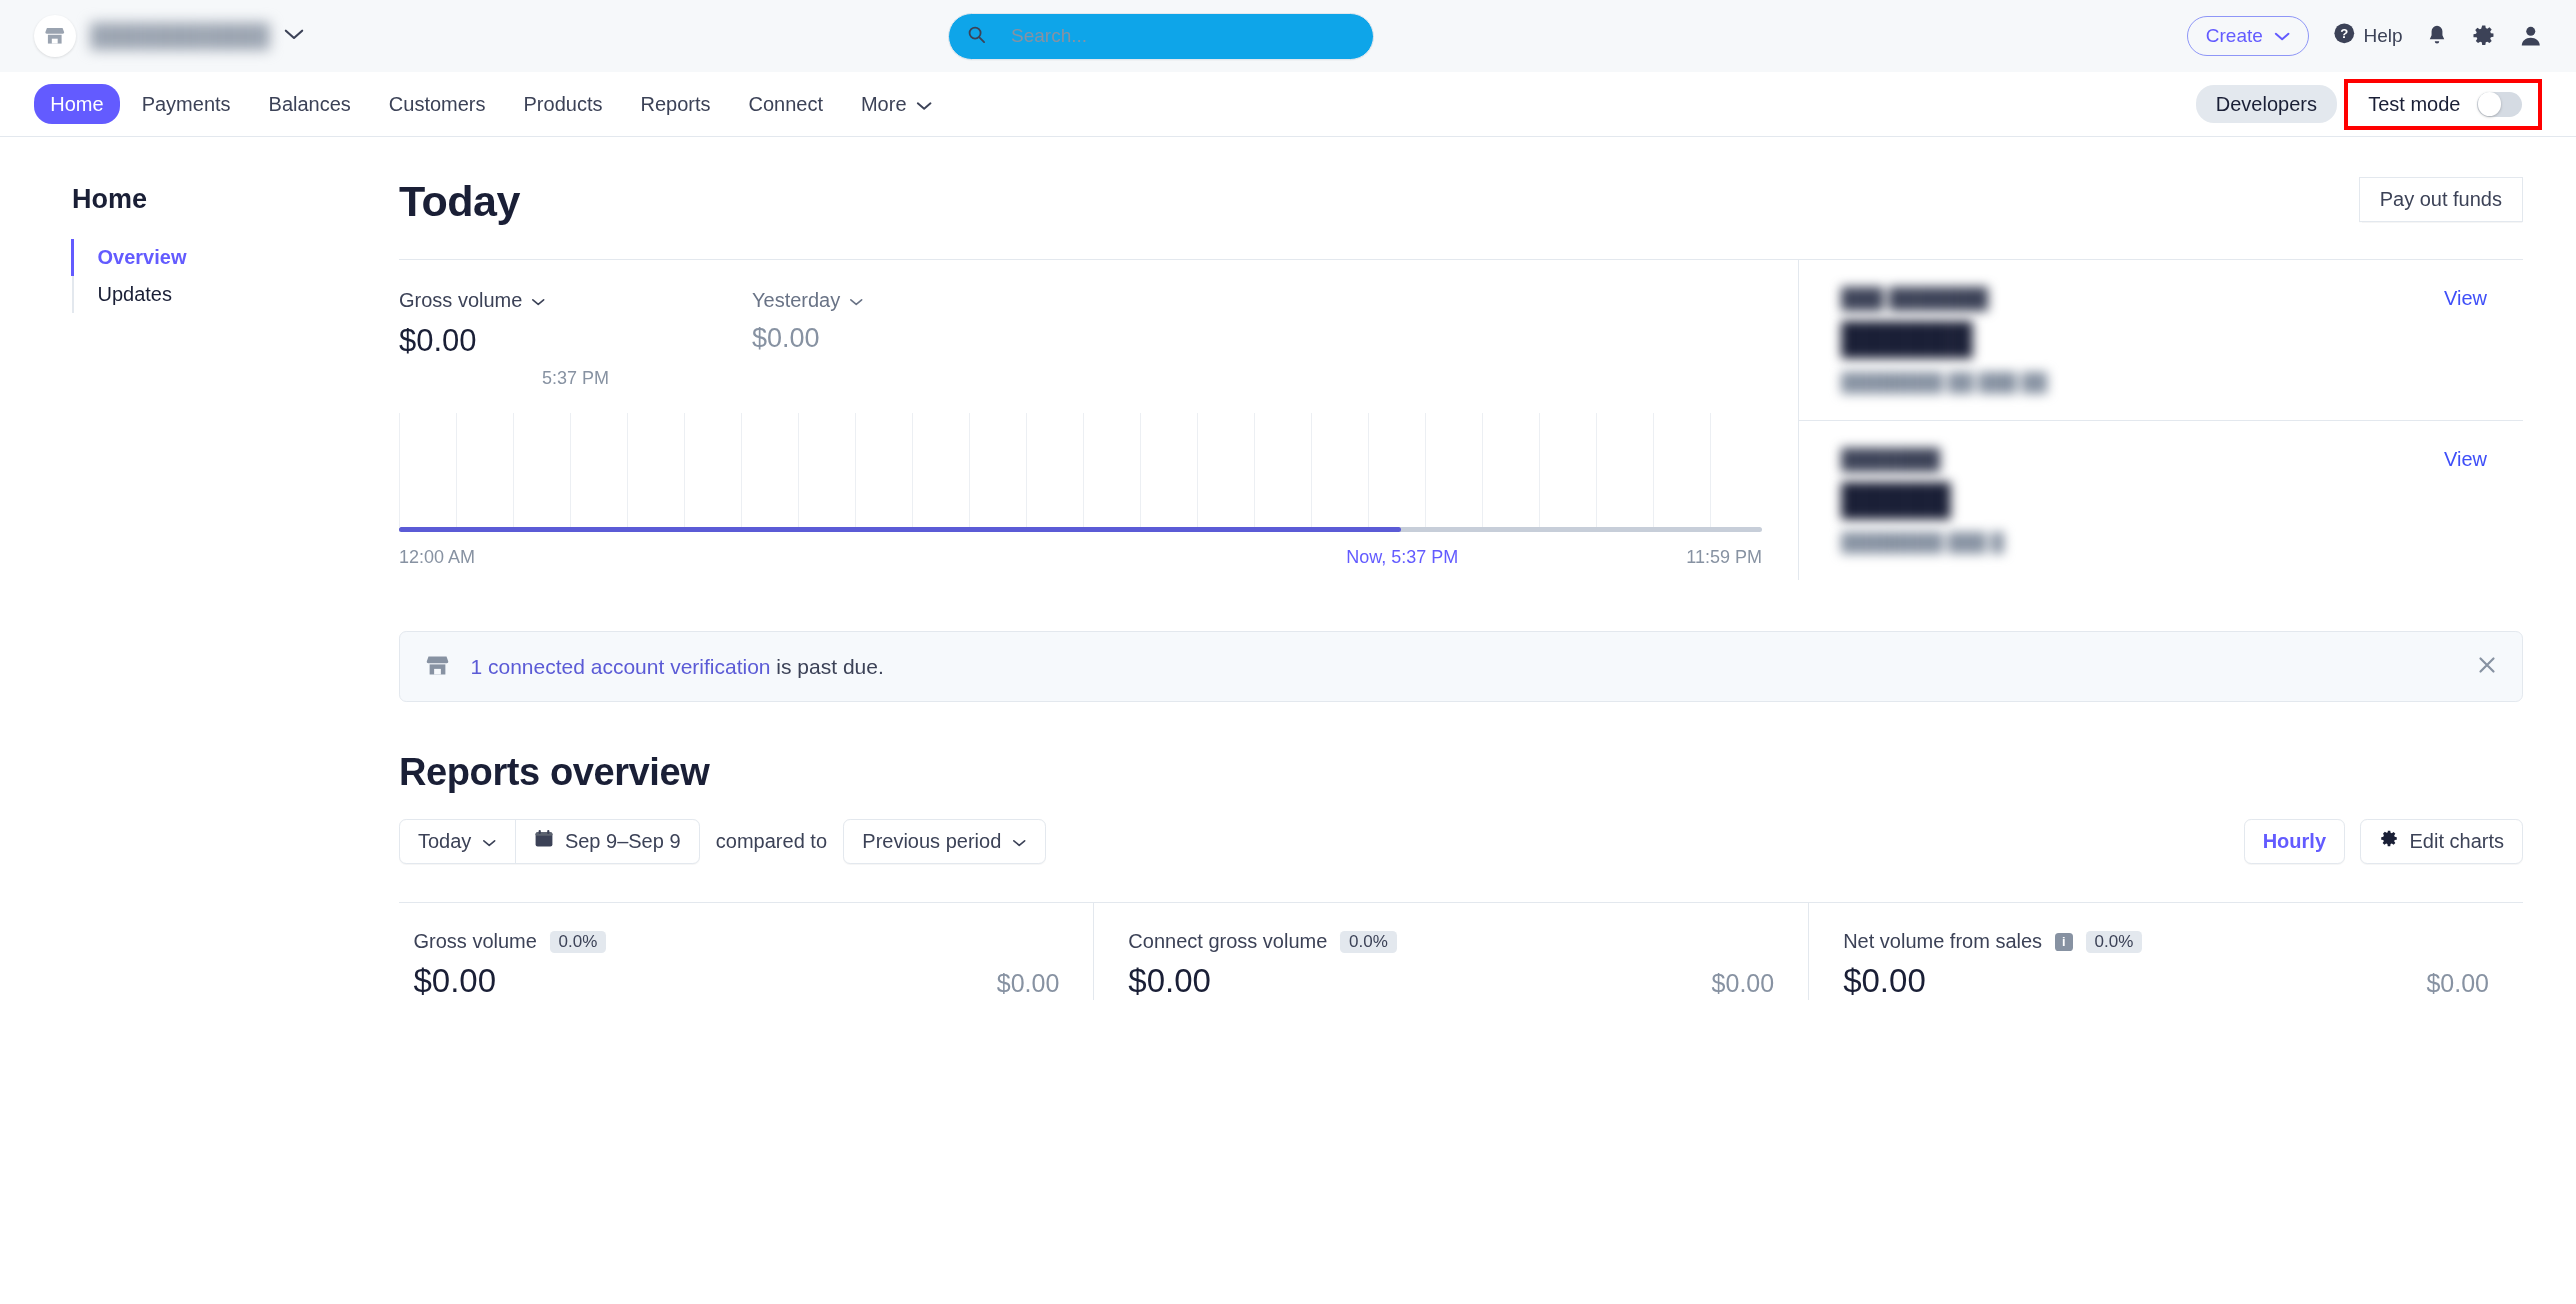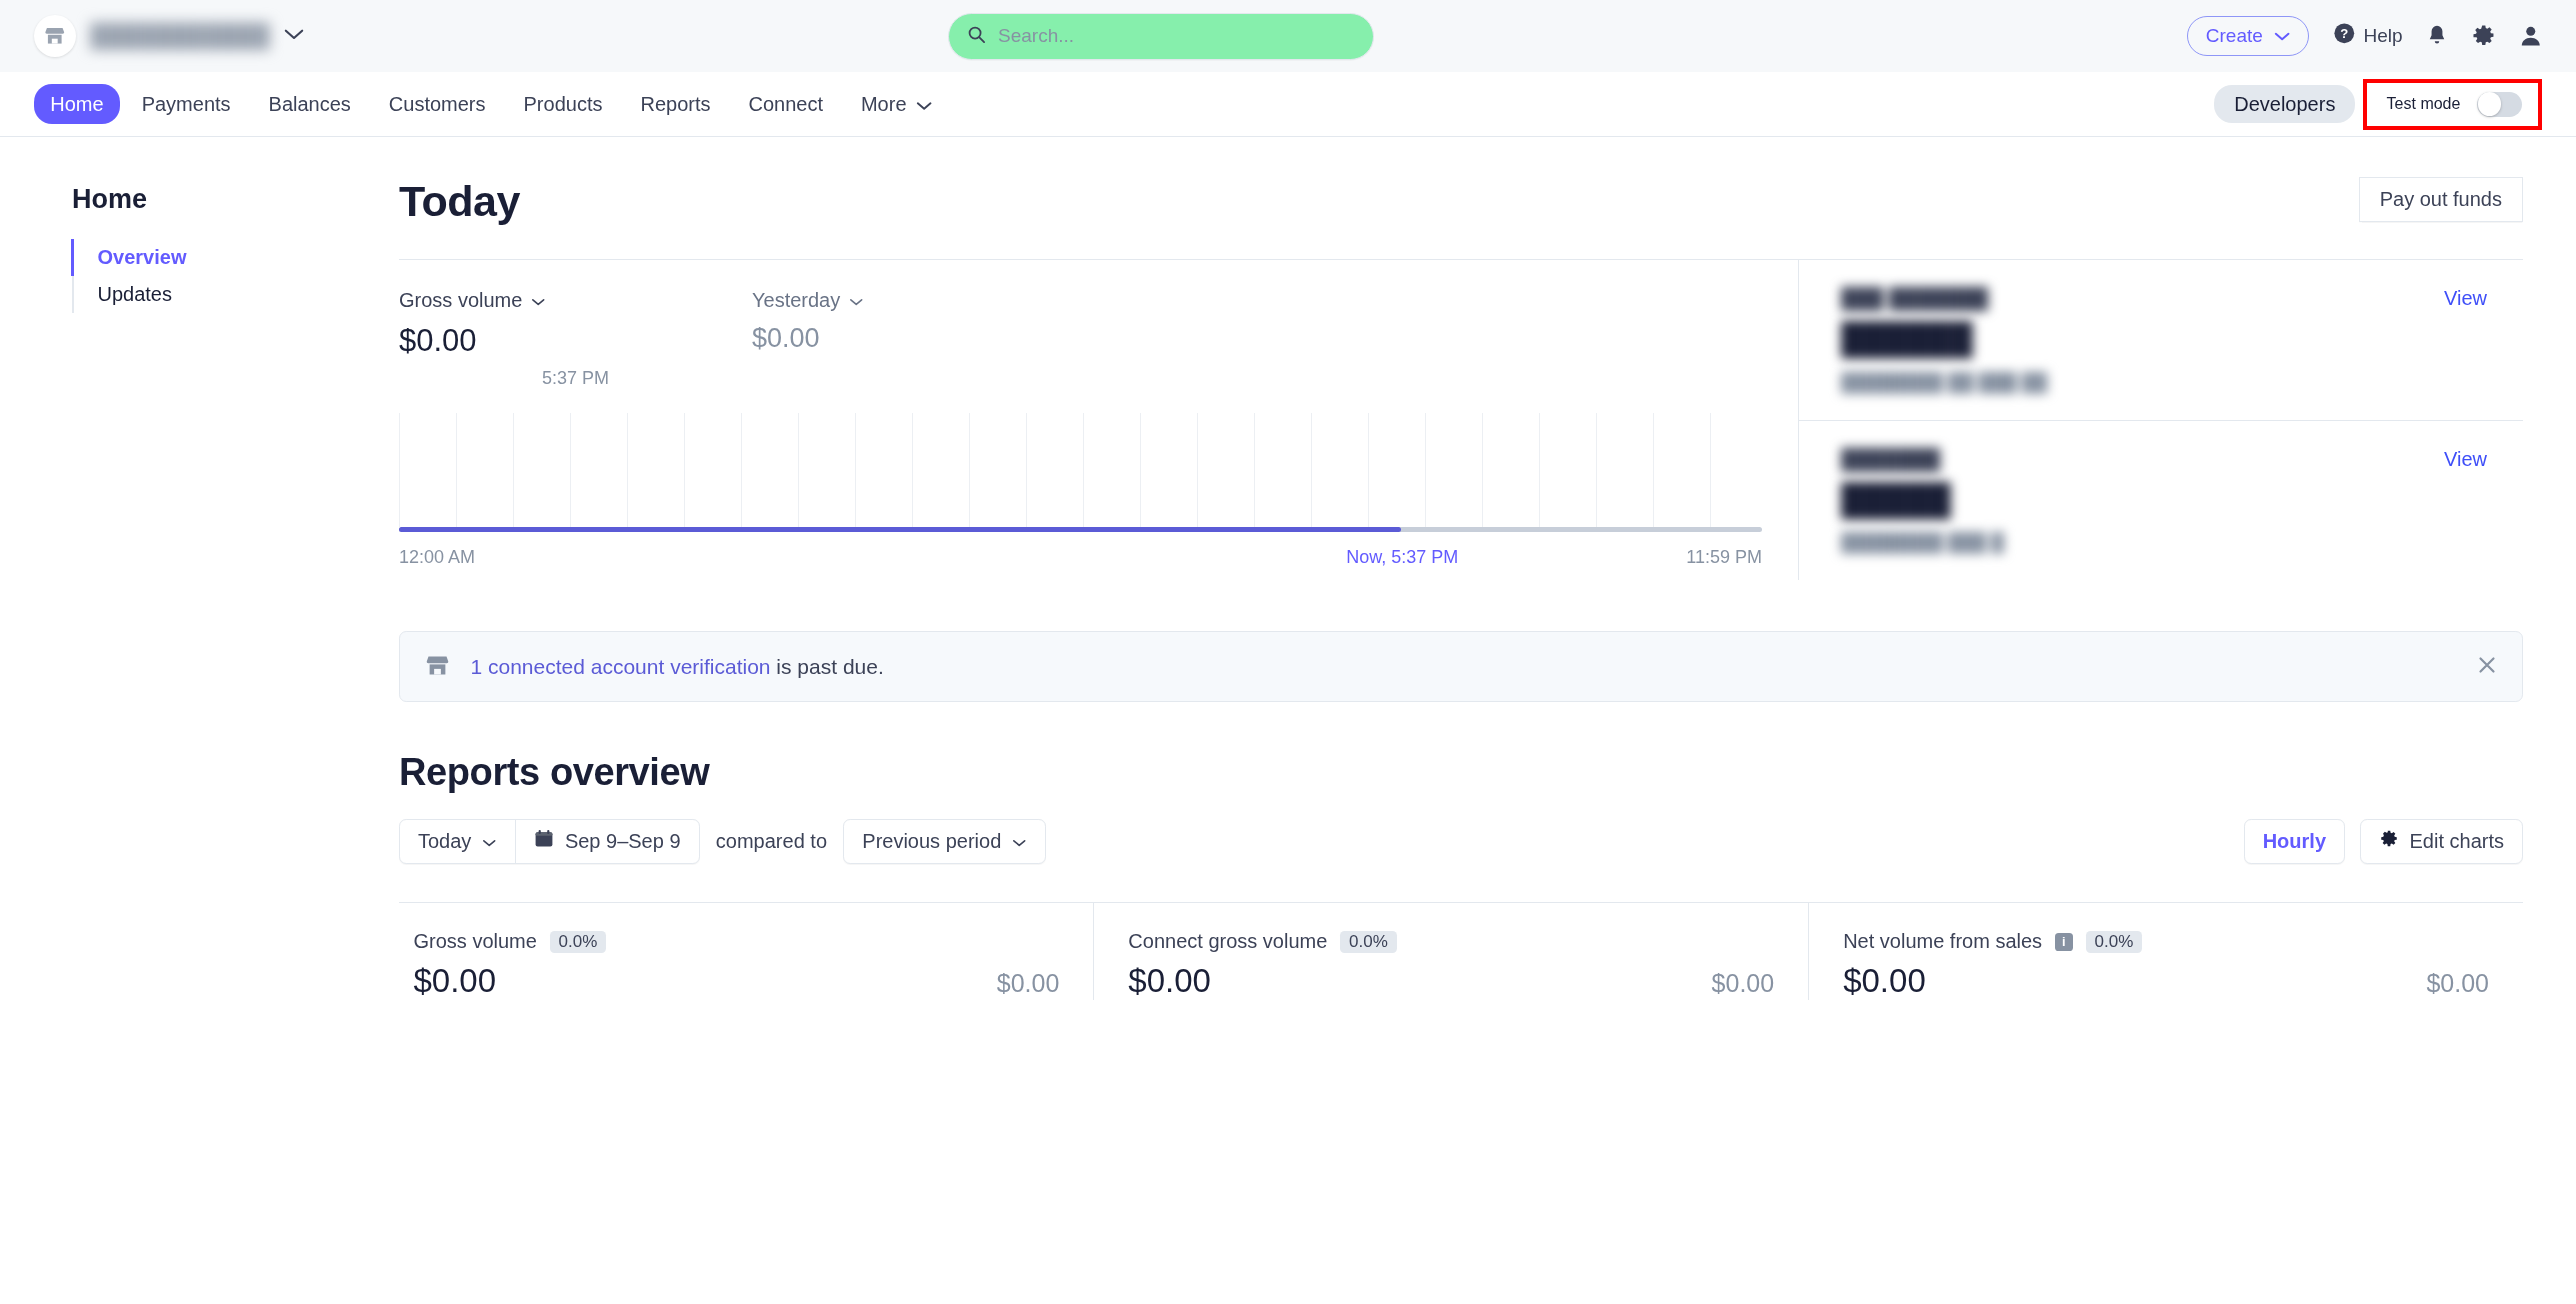--- a/index.html
+++ b/index.html
@@ -38,25 +38,25 @@
   }
   .chev { display: inline-block; }
 
   .search-wrap {
     position: absolute;
     left: 948px; top: 12.7px;
     width: 426px; height: 47px;
   }
   .search-box {
     width: 100%; height: 100%;
-    background: #86efac;
+    background: #0ea5e9;
     border: 0.9px solid #e3e8ee;
     border-radius: 23.5px;
     display: flex; align-items: center;
-    padding: 0 18px; gap: 12px;
+    padding: 0 18px; gap: 25px;
     box-shadow: 0 0.9px 0.9px rgba(0,0,0,.03);
   }
   .search-input {
     border: 0; outline: 0; background: transparent;
     font-family: inherit; font-size: 19px; color: #3c4257;
     width: 100%;
   }
   .search-input::placeholder { color: #8792a2; }
 
   .topbar-right {
@@ -105,21 +105,21 @@
     height: 38px; padding: 0 20px;
     font-size: 20px; color: #1a1f36; font-family: inherit;
     cursor: pointer;
   }
   .testmode-wrap {
     border: 4.5px solid #ff0000;
     padding: 9px 16.3px 9px 20px;
     display: flex; align-items: center; gap: 16.3px;
     background: #fff;
   }
-  .testmode-label { font-size: 16px; color: #1a1f36; }
+  .testmode-label { font-size: 20px; color: #1a1f36; }
   .toggle {
     width: 45px; height: 25px; border-radius: 12.7px;
     background: #d5dbe3; position: relative; cursor: pointer;
   }
   .toggle .knob {
     position: absolute; left: 0.9px; top: 0.9px;
     width: 23.5px; height: 23.5px; border-radius: 50%;
     background: #ffffff;
     box-shadow: 0 0.9px 2.7px rgba(0,0,0,.25);
   }

